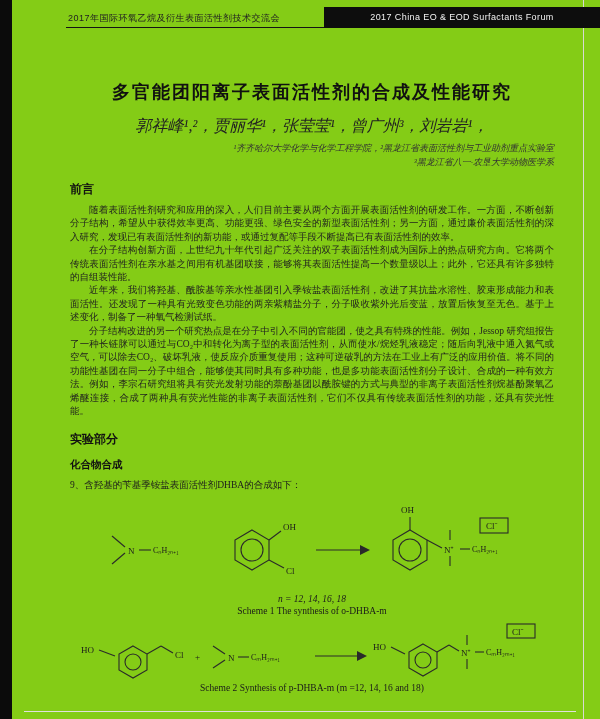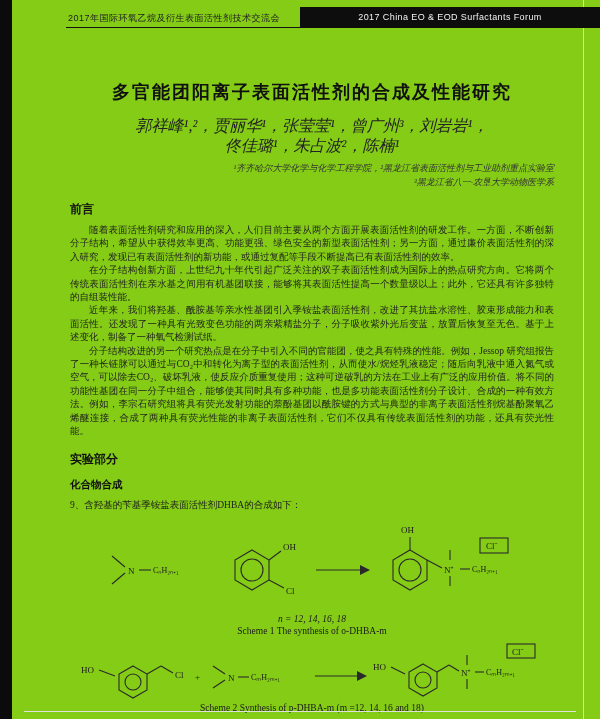--- a/index.html
+++ b/index.html
@@ -28,21 +28,21 @@
   .header {
     position: absolute; top: 8px; left: 66px; right: 0; height: 20px;
     border-bottom: 1.5px solid #141414;
   }
   .header-left {
     position: absolute; left: 2px; bottom: 2px;
     font-size: 9px; letter-spacing: .5px; color: #222;
     font-family: "Liberation Sans", sans-serif;
   }
   .header-right {
-    position: absolute; right: 0; top: -1px; height: 21px; width: 300px;
+    position: absolute; right: 0; top: -1px; height: 21px; width: 276px;
     background: #0d0d0d; color: #f2f2f2;
     font-size: 9px; line-height: 21px; text-align: center;
     letter-spacing: .4px;
     font-family: "Liberation Sans", sans-serif;
   }
   .content { margin: 16px 46px 0 70px; padding-top: 64px; }
   .title {
     text-align: center;
     font-family: "DejaVu Sans", sans-serif;
     font-weight: bold; font-size: 18px; letter-spacing: 2px;
@@ -93,21 +93,20 @@
     <span class="header-left">2017年国际环氧乙烷及衍生表面活性剂技术交流会</span>
     <span class="header-right">2017 China EO &amp; EOD Surfactants Forum</span>
   </div>
 
   <div class="content">
 
     <div class="title">多官能团阳离子表面活性剂的合成及性能研究</div>
 
     <div class="authors">
       <div>郭祥峰¹,²，贾丽华¹，张莹莹¹，曾广州³，刘岩岩¹，</div>
-      <div>佟佳璐¹，朱占波²，陈楠¹</div>
     </div>
 
     <div class="affiliations">
       <div>¹齐齐哈尔大学化学与化学工程学院，²黑龙江省表面活性剂与工业助剂重点实验室</div>
       <div>³黑龙江省八一·农垦大学动物医学系</div>
     </div>
 
     <div class="sec-heading">前言</div>
 
     <div class="body-text">

